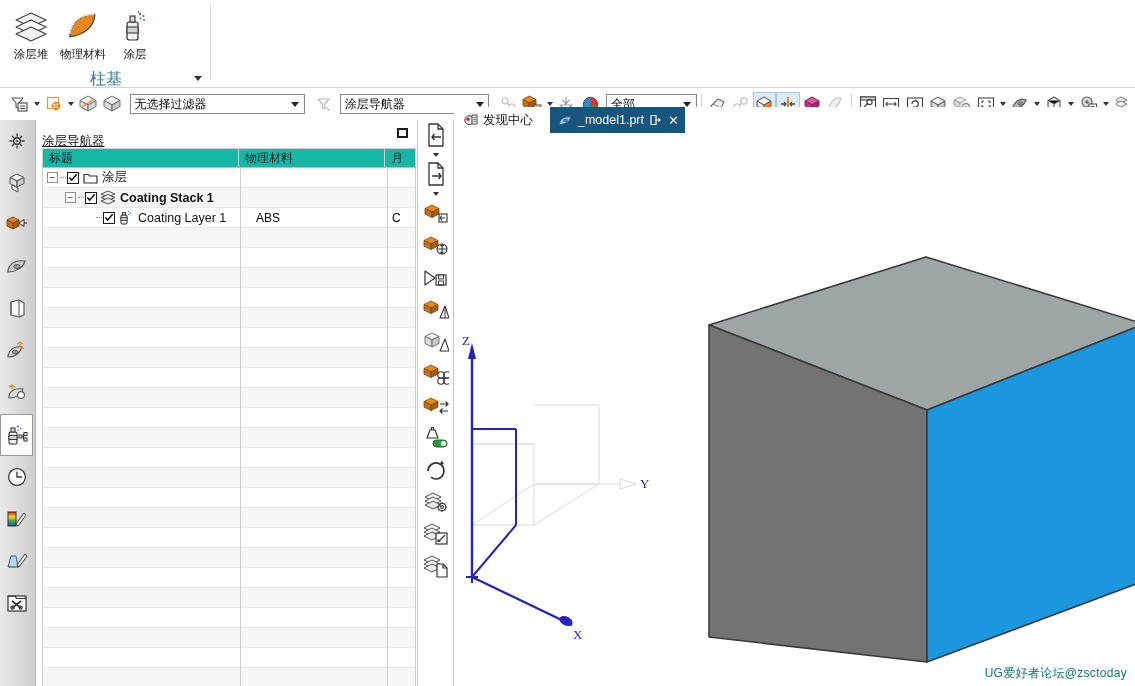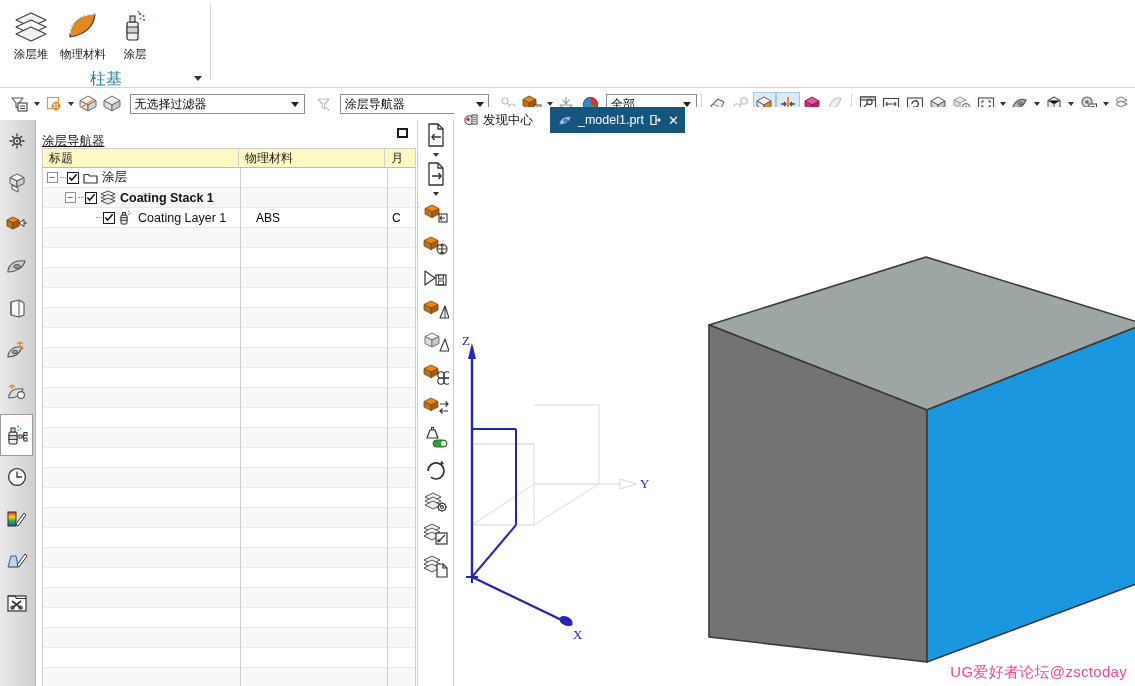--- a/index.html
+++ b/index.html
@@ -50,21 +50,21 @@
         border-right:1px solid #b6b6b6;}
   .rail-btn{width:33px;height:42px;display:flex;align-items:center;justify-content:center;cursor:default;}
   .rail-btn.sel{background:#fdfdfd;border:1px solid #9a9a9a;box-sizing:border-box;}
 
   
   .nav{position:absolute;left:36px;top:120px;width:382px;height:566px;background:#ffffff;}
   .nav-title{position:absolute;left:0;top:8px;width:382px;height:26px;display:flex;align-items:center;
              padding-left:6px;box-sizing:border-box;font-size:12.5px;color:#111;text-decoration:underline;}
   .nav-maxbtn{position:absolute;right:8px;top:5px;width:16px;height:16px;display:flex;align-items:center;justify-content:center;cursor:default;}
   .nav-maxbtn .sq{width:11px;height:10px;border:2px solid #1a1a1a;box-sizing:border-box;}
-  .nav-head{position:absolute;left:6px;top:28px;width:374px;height:20px;background:#fef9c3;
+  .nav-head{position:absolute;left:6px;top:28px;width:374px;height:20px;background:#14b8a6;
             border:1px solid #cfcfcf;border-bottom:1px solid #bdbdbd;box-sizing:border-box;display:flex;}
   .nav-head .hc{display:flex;align-items:center;padding-left:6px;box-sizing:border-box;font-size:12px;color:#222;
                 border-right:1px solid #cfcfcf;overflow:hidden;white-space:nowrap;}
   .nav-body{position:absolute;left:6px;top:48px;width:374px;height:632px;overflow:hidden;
             border-left:1px solid #cfcfcf;border-right:1px solid #cfcfcf;box-sizing:border-box;}
   .row{height:20px;display:flex;align-items:center;border-bottom:1px solid #eaeaea;box-sizing:border-box;position:relative;}
   .row.alt{background:#f7f7f7;}
   .row .cellsep{position:absolute;left:197px;top:0;width:1px;height:20px;background:#cfcfcf;}
   .row .cellsep2{position:absolute;left:344px;top:0;width:1px;height:20px;background:#cfcfcf;}
   .c1{width:197px;display:flex;align-items:center;box-sizing:border-box;overflow:hidden;white-space:nowrap;}
@@ -94,21 +94,21 @@
        box-sizing:border-box;cursor:default;font-size:12.5px;}
   .tab.inactive{color:#111;background:#ffffff;}
   .tab.active{background:#16557e;color:#ffffff;}
   .tab .tico{width:17px;height:17px;display:flex;align-items:center;justify-content:center;margin-right:4px;}
   .tab .tclose{margin-left:7px;font-size:13px;line-height:1;cursor:default;}
   .tab .tpin{margin-left:6px;display:flex;align-items:center;cursor:default;}
   .tabstrip-underline{position:absolute;left:454px;top:145px;width:681px;height:2px;background:#16557e;}
 
   
   .viewport{position:absolute;left:454px;top:147px;width:681px;height:539px;background:#ffffff;overflow:hidden;}
-  .watermark{position:absolute;right:8px;bottom:4px;font-size:15px;color:#ec4899;letter-spacing:.3px;white-space:nowrap;}
+  .watermark{position:absolute;right:8px;bottom:4px;font-size:12px;color:#0f766e;letter-spacing:.3px;white-space:nowrap;}
 </style>
 </head>
 <body>
 
 <div id="app">
 
   <div class="ribbon">
     <div class="ribbon-group">
       <div class="ribbon-items">
 

